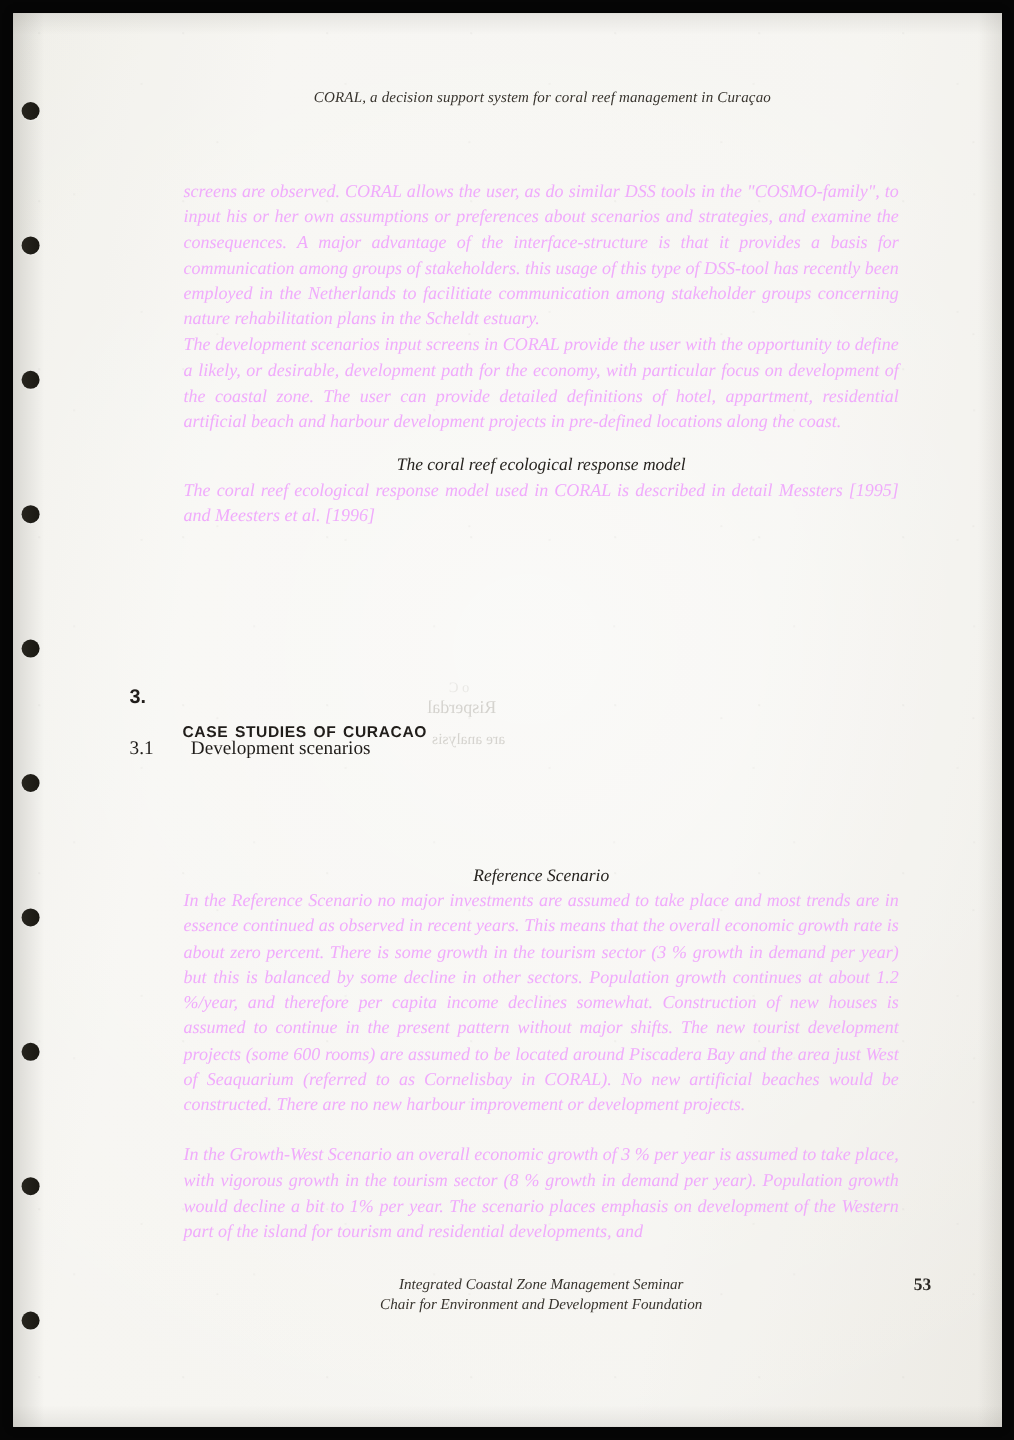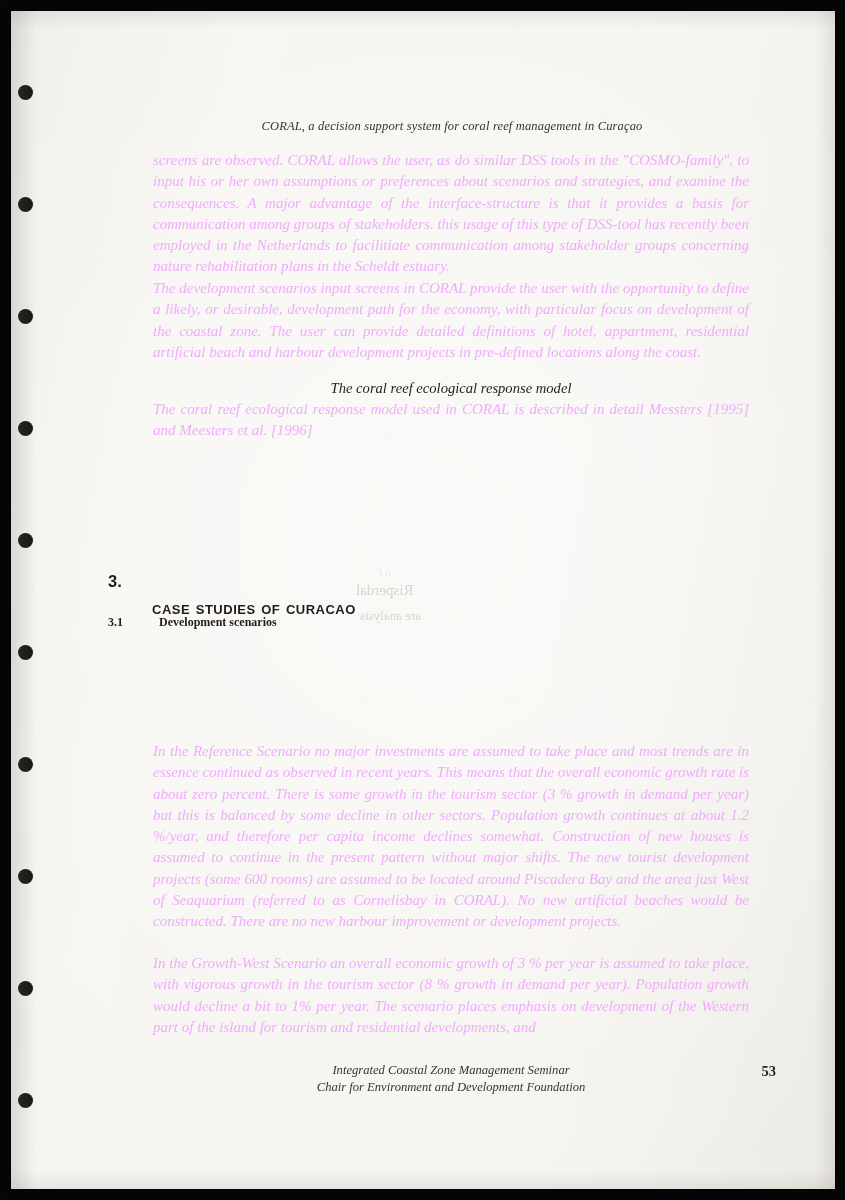--- a/index.html
+++ b/index.html
@@ -79,21 +79,20 @@
   .running-head {
     position: absolute;
     top: 74px;
     left: 0;
     width: 620px;
     text-align: center;
     font-style: italic;
     font-size: 12.5px;
     letter-spacing: 0.15px;
     color: #37332d;
-    margin-top: 45px;
   }
 
   .body-block {
     position: absolute;
     left: 11px;
     width: 596px;
     text-align: justify;
     font-size: 15px;
     line-height: 21.3px;
     color: #f0abfc;
@@ -130,22 +129,22 @@
     font-size: 18.5px;
     line-height: 16.5px;
     margin-top: 28px;
   }
 
   .subsection-head {
     position: absolute;
     left: -34px;
     width: 640px;
     font-family: "Liberation Serif", serif;
-    font-weight: bold;
-    font-size: 12px;
+    font-weight: normal;
+    font-size: 16px;
     color: #201d1a;
     display: flex;
   }
   .subsection-head .num { width: 51px; }
 
   
   .footer {
     position: absolute;
     left: 11px;
     top: 1062px;
@@ -238,20 +237,21 @@
       <span class="num">3.</span>
       <span class="title">Case studies of Curacao</span>
     </div>
 
     <div class="subsection-head" style="top:615px;">
       <span class="num">3.1</span>
       <span>Development scenarios</span>
     </div>
 
 
+    <div class="centered-subtitle" style="top:720px;">Reference Scenario</div>
 
     <div class="body-block" style="top:741px;">In the Reference Scenario no major investments are assumed to take place and most trends are in essence continued as observed in recent years. This means that the overall economic growth rate is about zero percent. There is some growth in the tourism sector (3 % growth in demand per year) but this is balanced by some decline in other sectors. Population growth continues at about 1.2 %/year, and therefore per capita income declines somewhat. Construction of new houses is assumed to continue in the present pattern without major shifts. The new tourist development projects (some 600 rooms) are assumed to be located around Piscadera Bay and the area just West of Seaquarium (referred to as Cornelisbay in CORAL). No new artificial beaches would be constructed. There are no new harbour improvement or development projects.</div>
 
 
     <div class="body-block" style="top:953px;">In the Growth-West Scenario an overall economic growth of 3 % per year is assumed to take place, with vigorous growth in the tourism sector (8 % growth in demand per year). Population growth would decline a bit to 1% per year. The scenario places emphasis on development of the Western part of the island for tourism and residential developments, and</div>
 
     <div class="footer">
       <div>Integrated Coastal Zone Management Seminar</div>
       <div>Chair for Environment and Development Foundation</div>
     </div>

